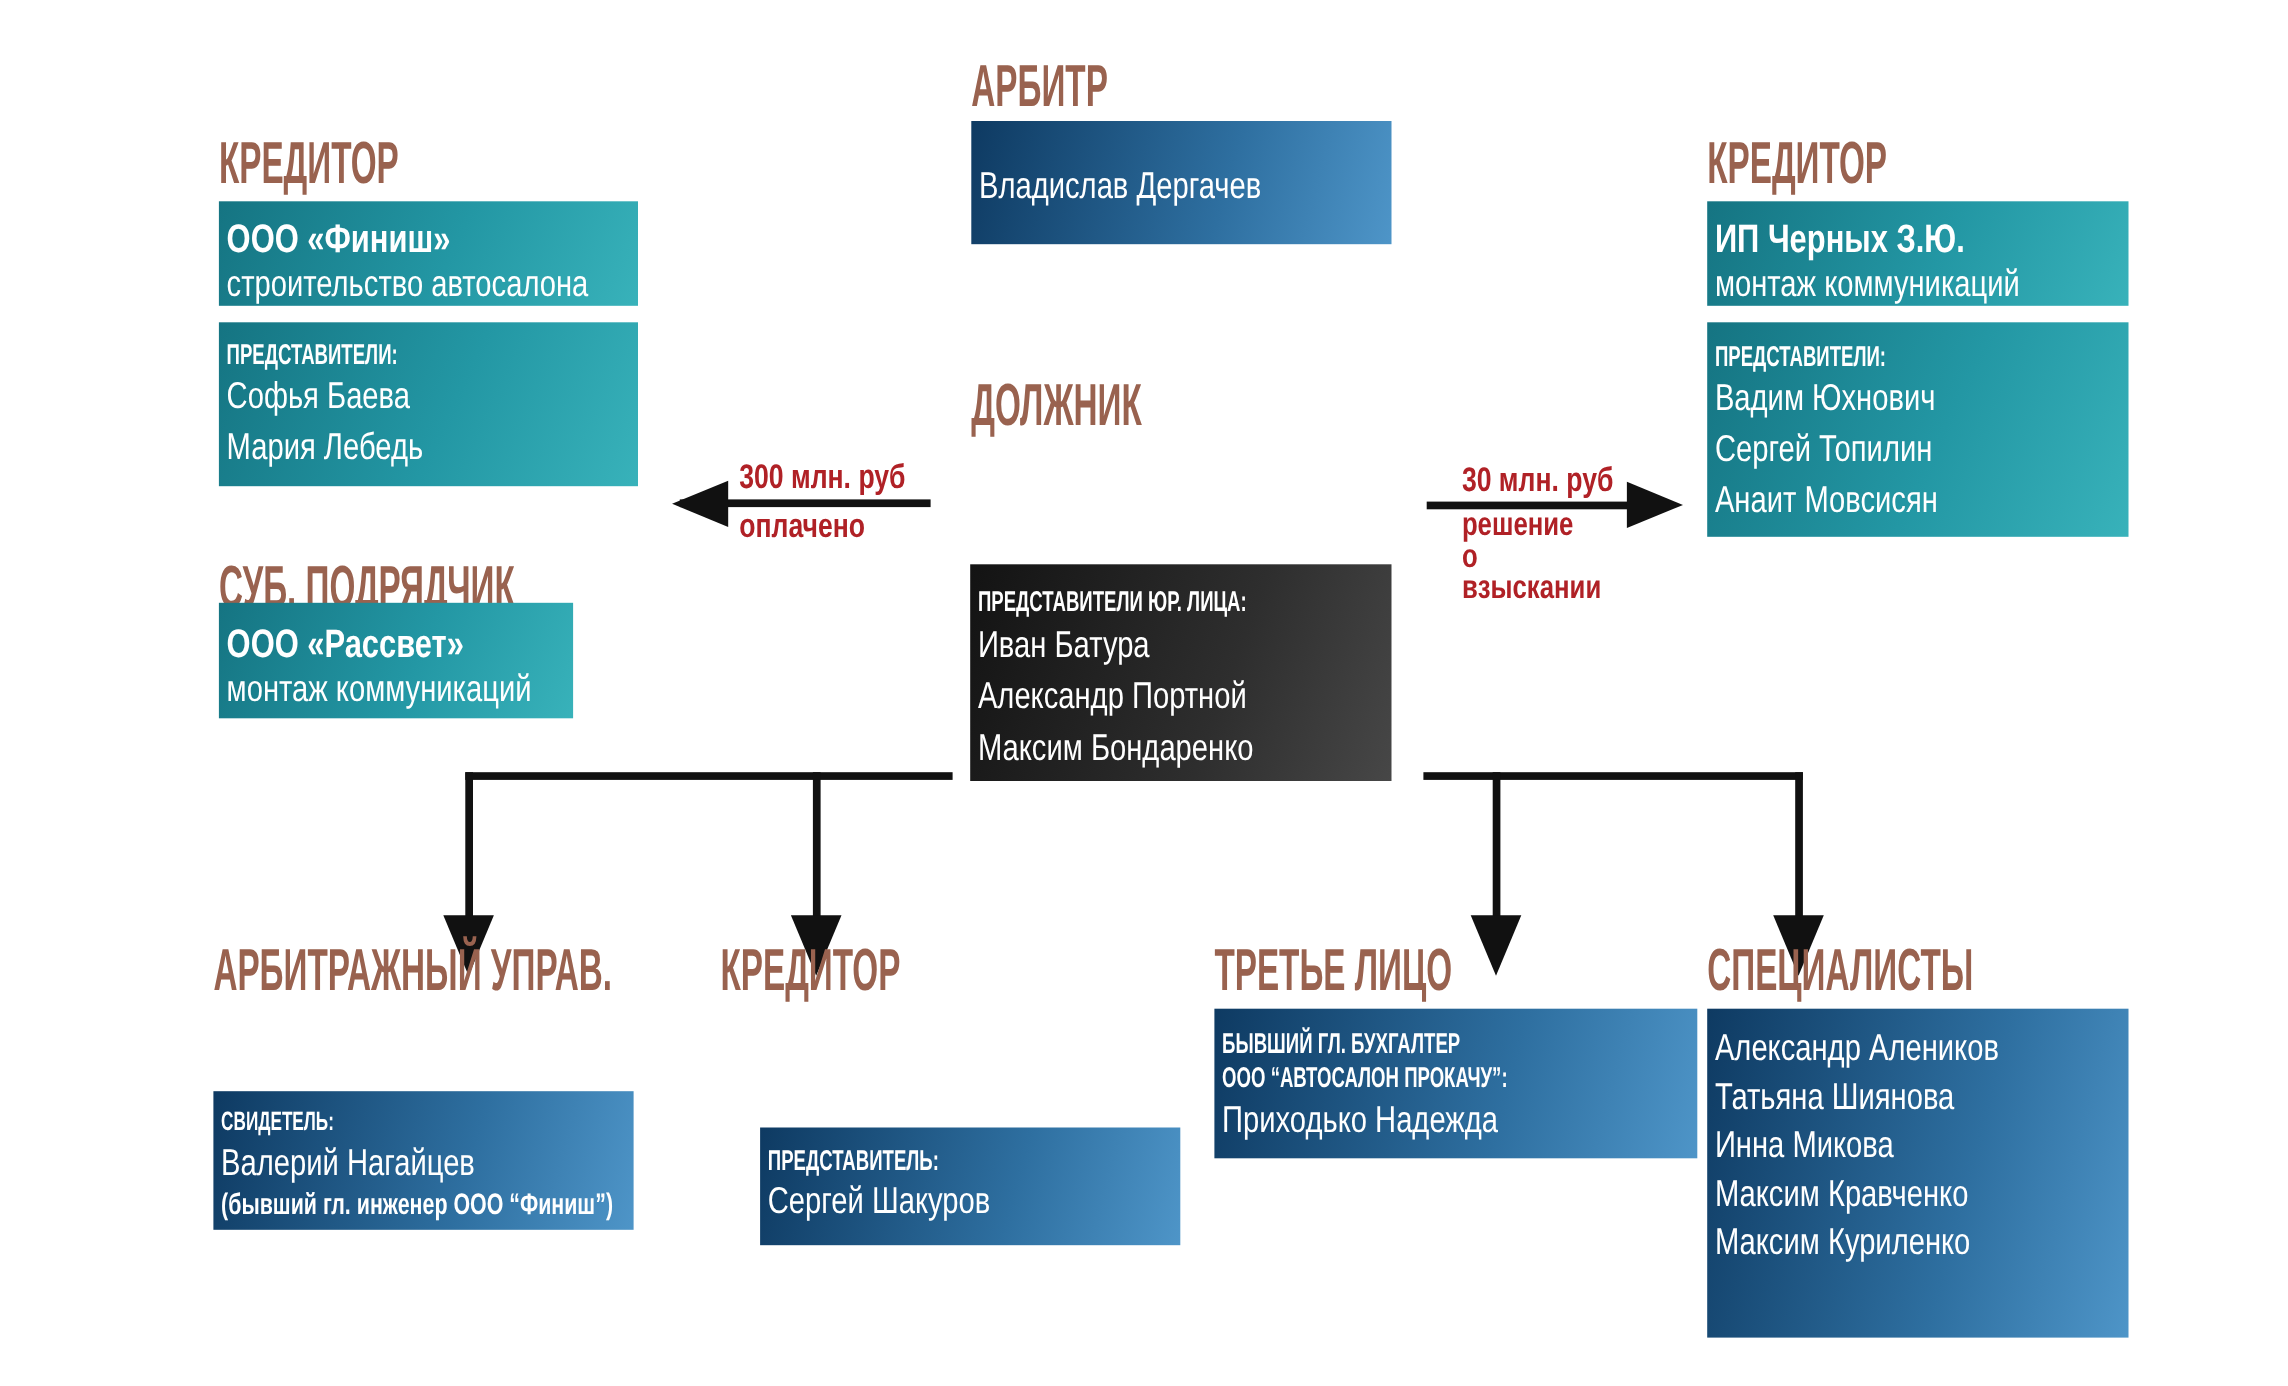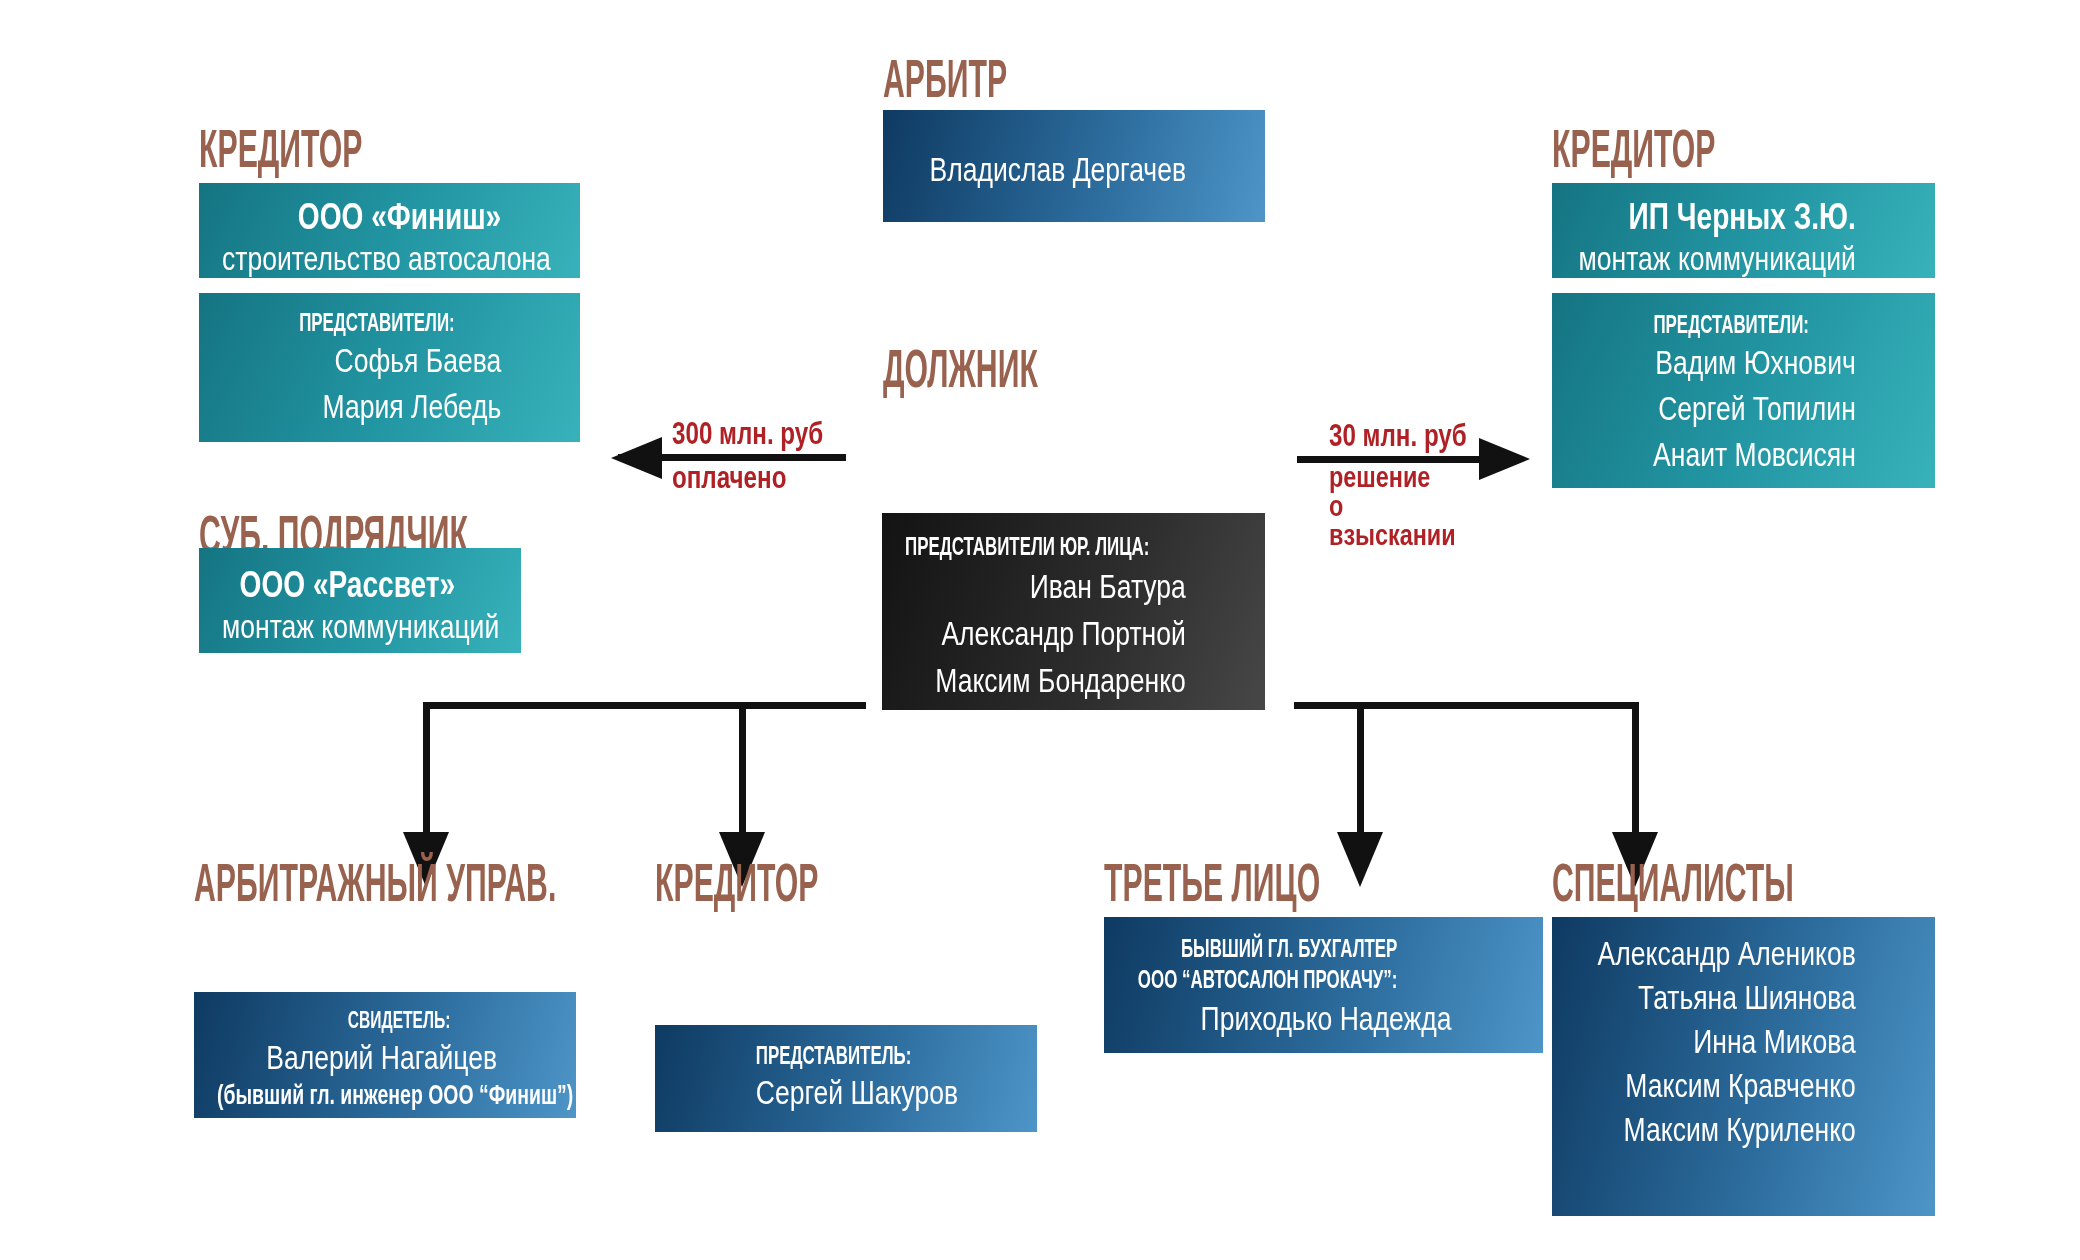--- a/index.html
+++ b/index.html
@@ -4,41 +4,41 @@
 <style>
   html,body{margin:0;padding:0;background:#ffffff;}
   #stage{
     position:relative;width:2080px;height:1260px;background:#ffffff;overflow:hidden;
     font-family:"Liberation Sans","DejaVu Sans",sans-serif;
   }
   .hdr{
     position:absolute;font-size:54px;font-weight:bold;color:#99624F;line-height:56px;
     white-space:nowrap;transform:scaleX(0.56);transform-origin:0 0;letter-spacing:0;
   }
-  .box{position:absolute;box-sizing:border-box;padding-left:23px;color:#ffffff;text-align:right;}
+  .box{position:absolute;box-sizing:border-box;padding-left:7px;color:#ffffff;}
   .teal{background:linear-gradient(115deg,#157482 0%,#2397A4 55%,#38b2ba 100%);}
   .blue{background:linear-gradient(105deg,#0E3A62 0%,#2E6FA0 60%,#4E95C8 100%);}
   .dark{background:linear-gradient(110deg,#131313 0%,#2e2e2e 60%,#474747 100%);}
   .t{white-space:nowrap;transform:scaleX(0.78);transform-origin:0 50%;}
   .lbl{white-space:nowrap;transform:scaleX(0.65);transform-origin:0 50%;font-weight:bold;}
   .b36{font-size:36px;font-weight:bold;line-height:42px;}
   .r34{font-size:34px;font-weight:normal;line-height:40px;}
   .nm{font-size:34px;font-weight:normal;line-height:46px;}
   .nm44{font-size:34px;font-weight:normal;line-height:44px;}
   .lbl26{font-size:26px;line-height:30px;}
   .lbl24{font-size:24px;line-height:30px;}
   .lbl31{font-size:26px;line-height:31px;}
   .note27{font-size:27px;font-weight:bold;line-height:32px;transform:scaleX(0.72);transform-origin:0 50%;white-space:nowrap;}
   .redtxt{position:absolute;color:#B02126;font-weight:bold;transform:scaleX(0.78);transform-origin:0 0;white-space:nowrap;}
   .redwrap{position:absolute;color:#B02126;font-weight:bold;transform:scaleX(0.78);transform-origin:0 0;}
   .hline,.vline{position:absolute;background:#111111;}
   .arr-down{position:absolute;width:0;height:0;border-left:23px solid transparent;border-right:23px solid transparent;border-top:55px solid #111111;}
   .arr-left{position:absolute;width:0;height:0;border-top:21px solid transparent;border-bottom:21px solid transparent;border-right:51px solid #111111;}
   .arr-right{position:absolute;width:0;height:0;border-top:21px solid transparent;border-bottom:21px solid transparent;border-left:51px solid #111111;}
-  .pt13{padding-top:13px;}.pt14{padding-top:14px;}.pt15{padding-top:15px;}.pt16{padding-top:16px;}.pt39{padding-top:39px;}
+  .pt13{padding-top:13px;}.pt14{padding-top:14px;}.pt15{padding-top:15px;margin-left:36px;}.pt16{padding-top:16px;}.pt39{padding-top:39px;}
 </style>
 </head>
 <body>
 
 <div id="stage">
 
   <div class="hdr" style="left:199px;top:120px">КРЕДИТОР</div>
   <div class="box teal pt13" style="left:199px;top:183px;width:381px;height:95px">
     <div class="t b36">ООО «Финиш»</div>
     <div class="t r34">строительство автосалона</div>

